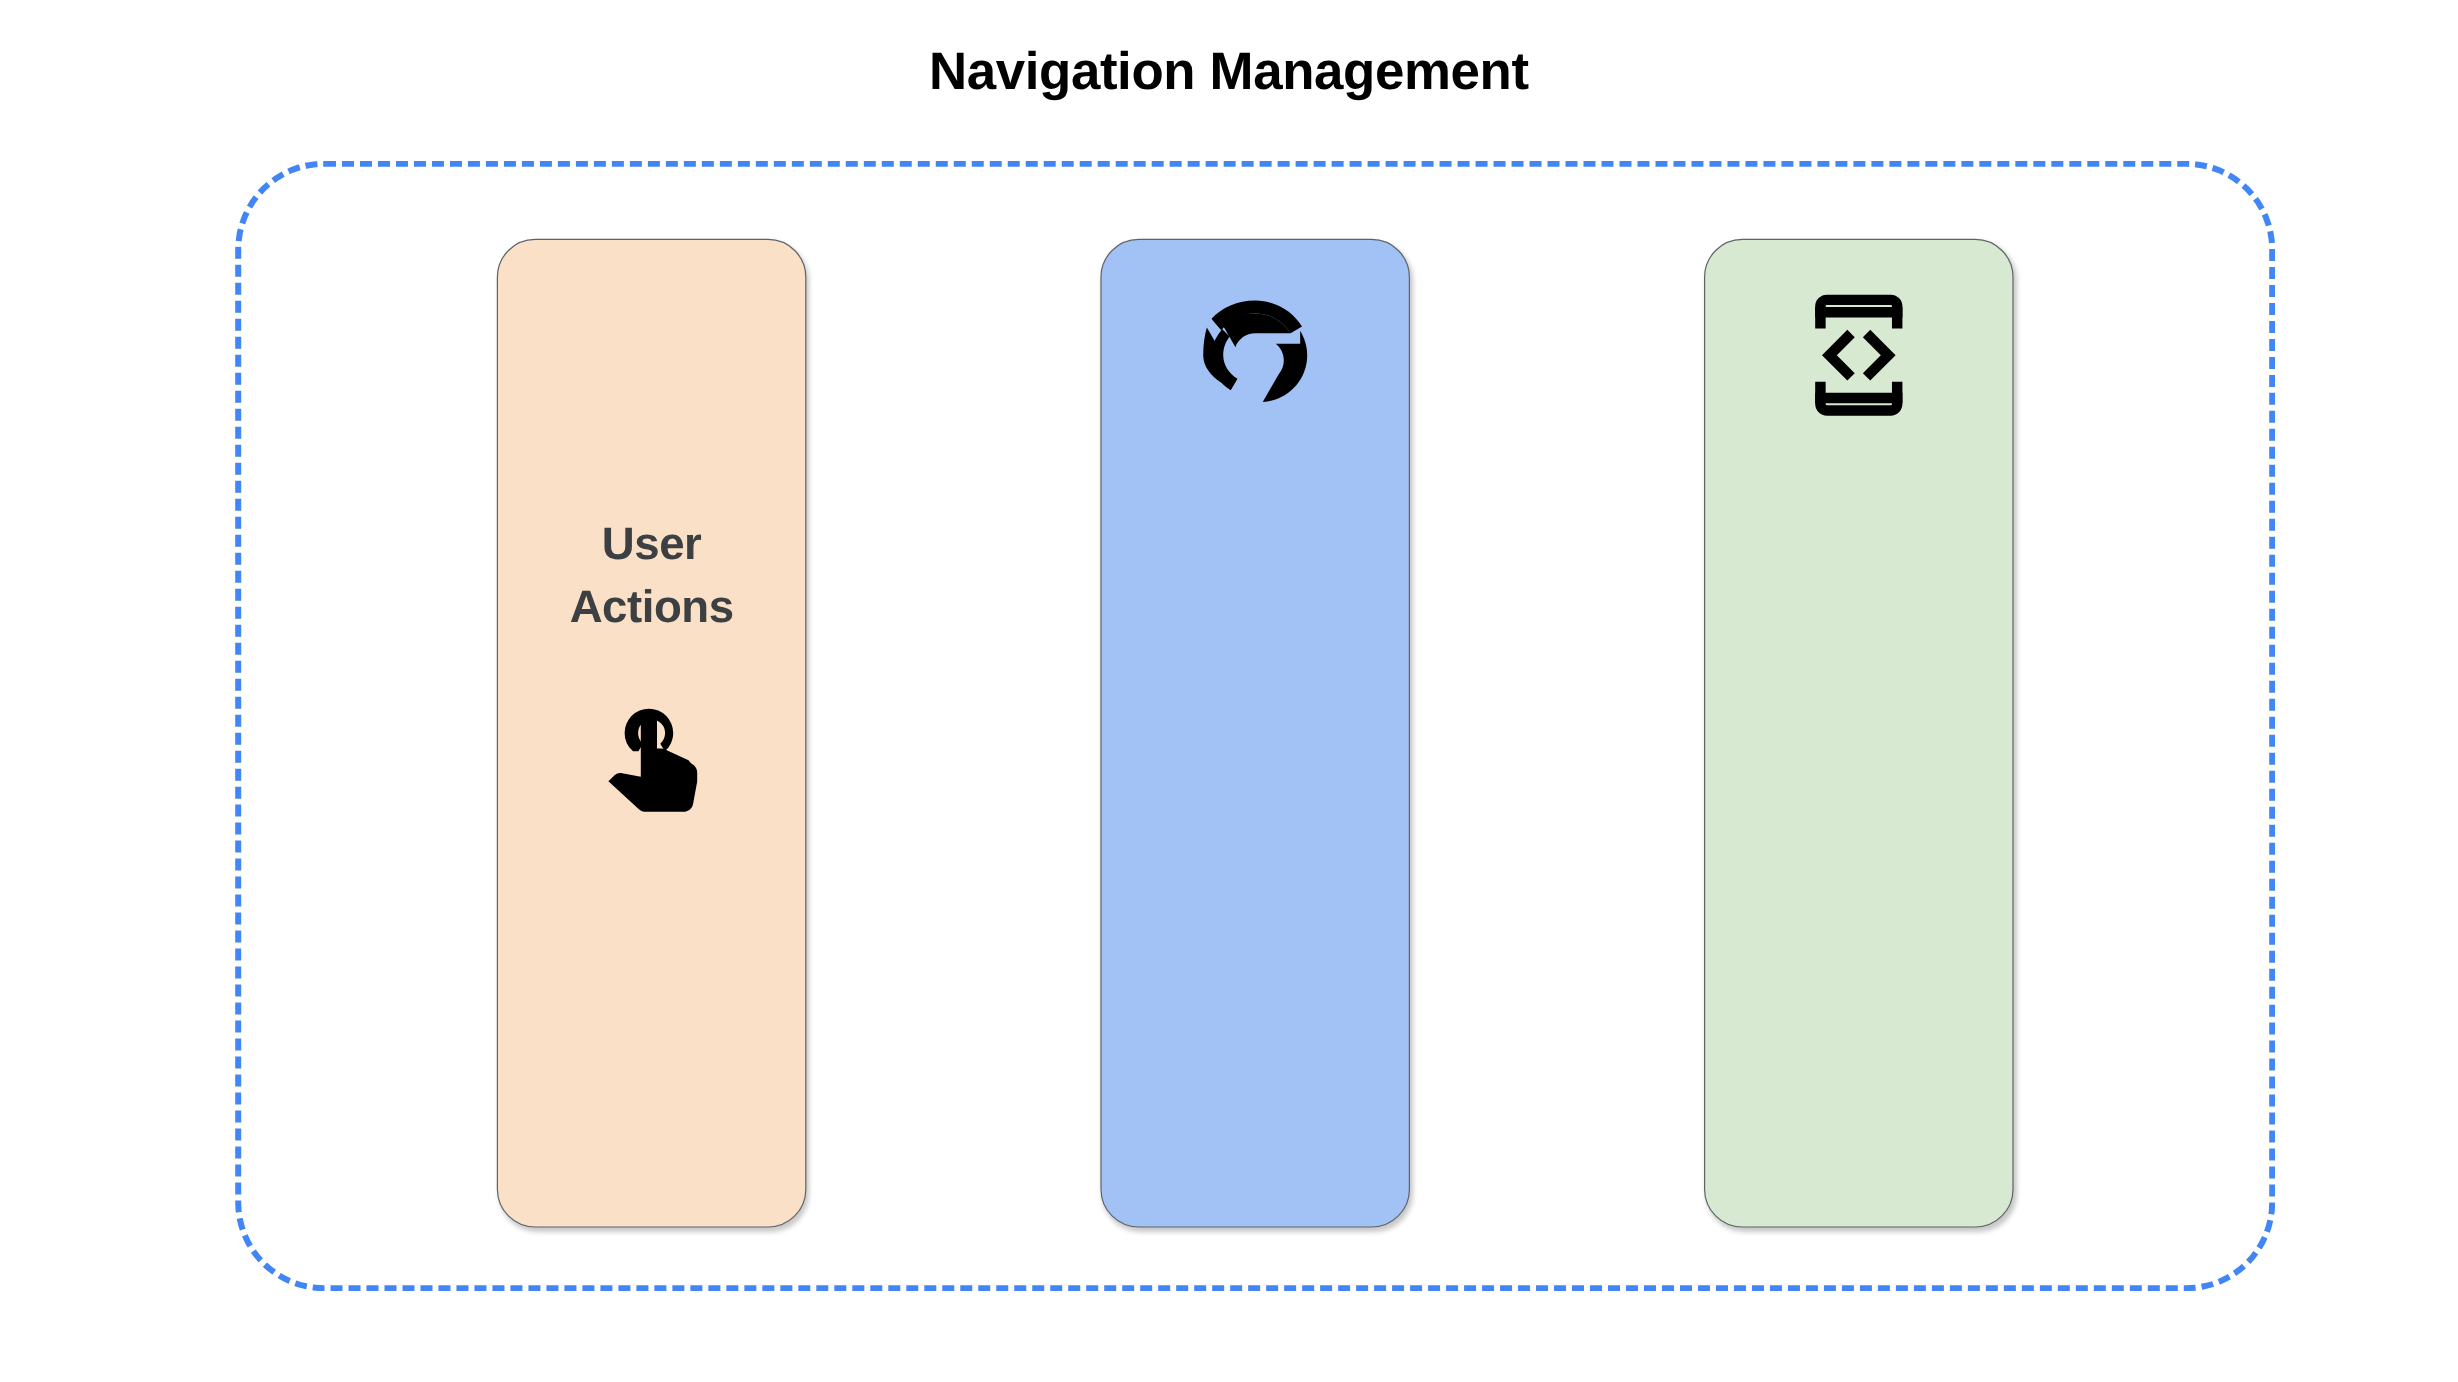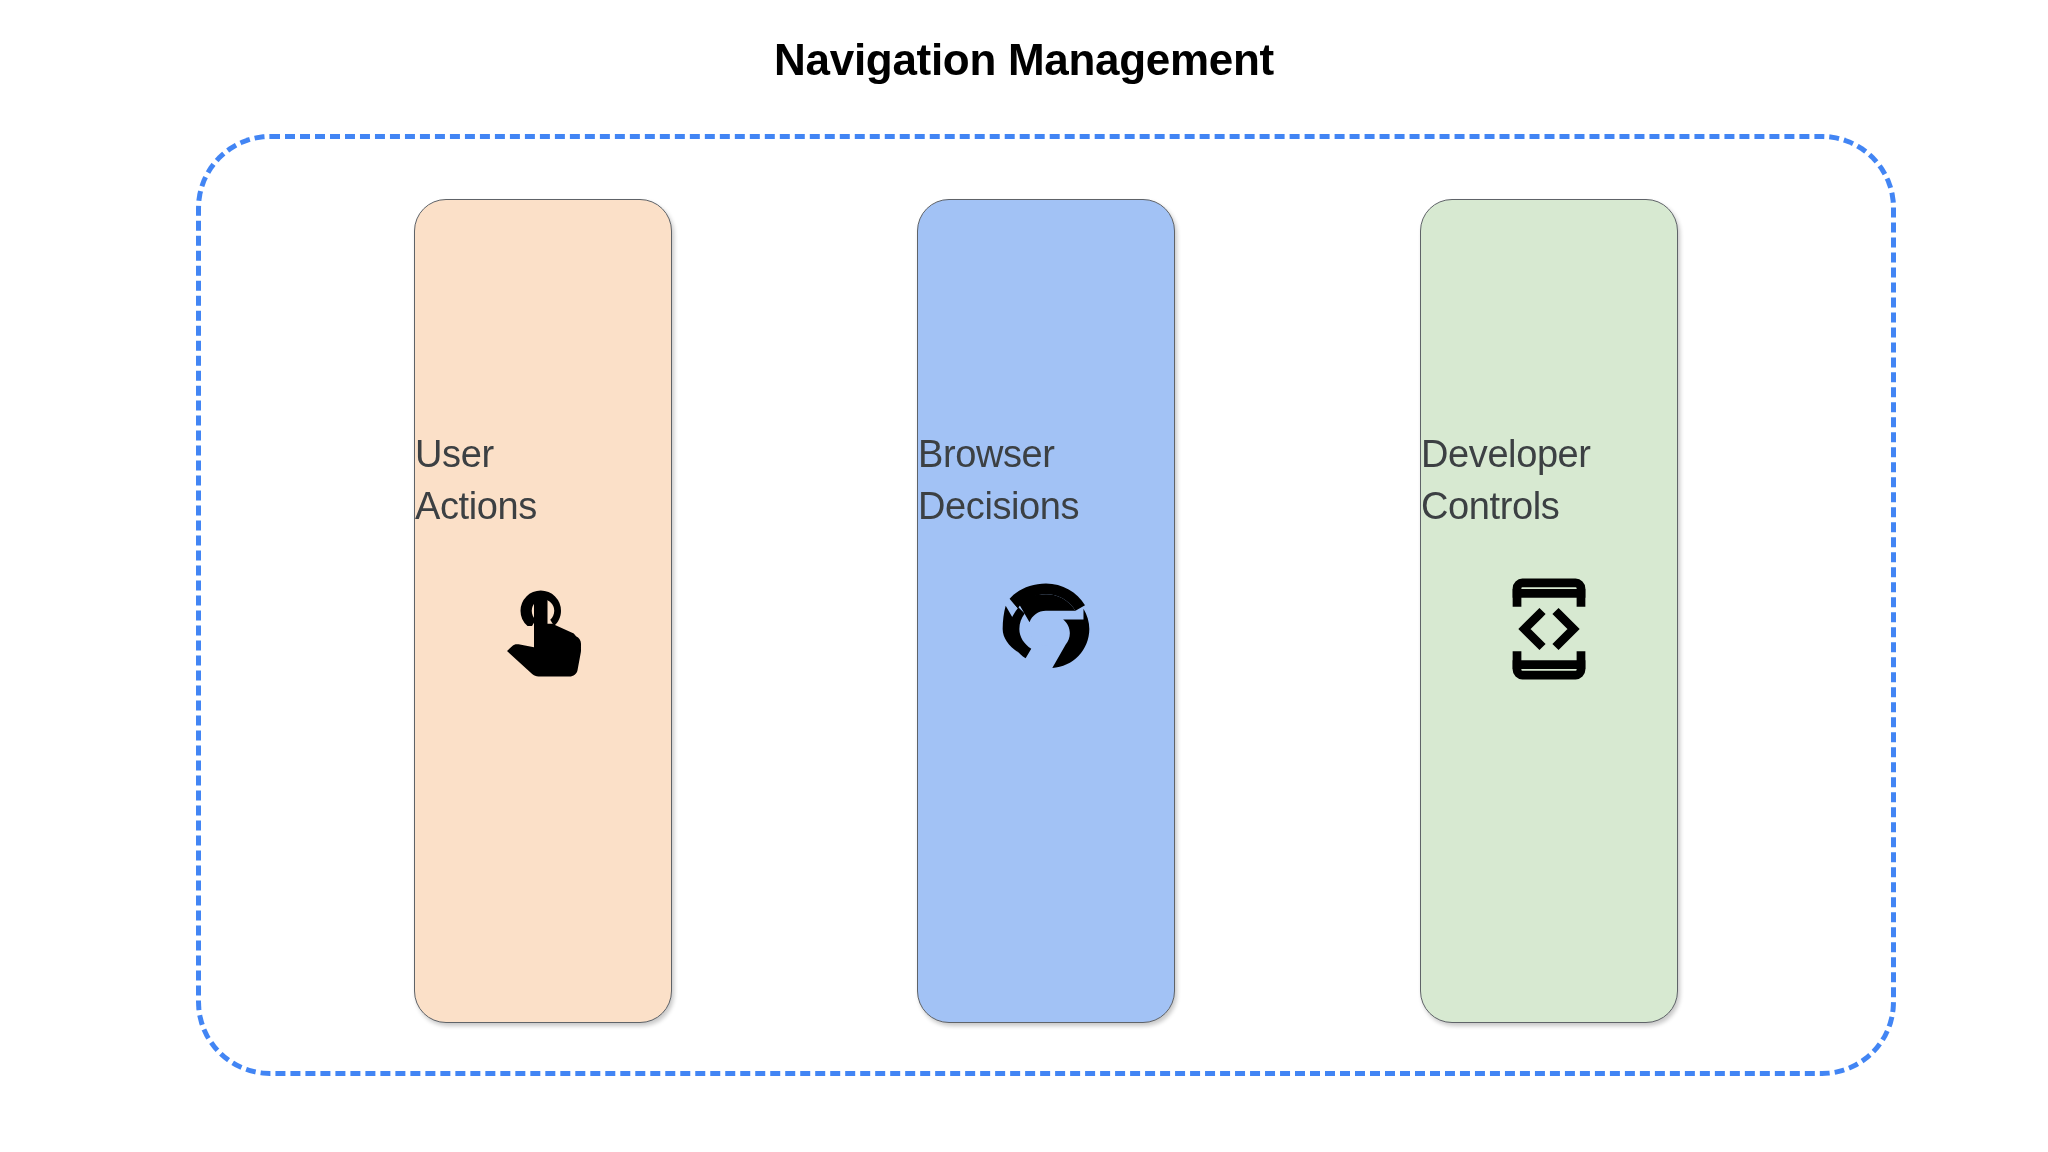--- a/index.html
+++ b/index.html
@@ -68,23 +68,23 @@
     display: flex;
     flex-direction: column;
     align-items: center;
     justify-content: flex-start;
     position: relative;
   }
 
   .card-label {
     margin-top: 228px;
     width: 100%;
-    text-align: left;
+    text-align: center;
     font-size: 38px;
-    font-weight: 400;
+    font-weight: 700;
     color: #3c4043;
     line-height: 1.38;
     letter-spacing: -0.4px;
     white-space: pre-line;
   }
 
   .card-icon {
     margin-top: 38px;
     width: 116px;
     height: 116px;
@@ -122,22 +122,20 @@
         <path fill="#000000" d="M18.84 15.87l-4.54-2.26c-.17-.07-.35-.11-.54-.11H13V7.96
                  a1.5 1.5 0 0 0-3 0v11.24l-3.44-.72c-.12-.02-.25-.03-.37-.03
                  -.38 0-.74.16-1 .42L4 20.09l5.59 5.59c.37.37.88.58 1.41.58h6.88
                  c.88 0 1.65-.64 1.79-1.52l.74-4.36c.02-.11.03-.22.03-.33
                  v-1.75c0-.76-.43-1.45-1.1-1.79z" transform="translate(0,-1.6) scale(1,0.92)"></path>
       </svg>
     </div>
   </div>
 
   <div class="card card-browser-decisions" style="background: rgb(162, 194, 245); border-color: rgb(95, 99, 104);">
-    <div class="card-label" style="color: rgb(60, 64, 67);">Browser
-Decisions</div>
     <div class="card-icon">
 
       <svg width="104" height="104" viewBox="0 0 48 48" aria-hidden="true">
         <g fill="#000000">
 
           <path d="M24 3C15.9 3 8.8 7.3 4.9 13.8l7.7 13.3C11.6 25.6 11 23.9 11 22
                    c0-2.2.7-4.2 2-5.9L6.4 12.5C10.1 6.8 16.6 3 24 3z" opacity="0"></path>
 
           <path d="M24 3c7.6 0 14.3 4 18 10l-4.4 2.6C34.6 10.8 29.7 8 24 8
                    c-5.3 0-10 2.5-13 6.4L7.2 10C11.1 5.7 17.2 3 24 3z"></path>
@@ -155,22 +153,20 @@
           <path d="M31 24c0 3.9-3.1 7-7 7s-7-3.1-7-7 3.1-7 7-7 7 3.1 7 7z" fill="none"></path>
         </g>
 
         <circle cx="24" cy="24" r="7.6" fill="#a2c2f5"></circle>
         <circle cx="24" cy="24" r="7.6" fill="none" stroke="#000000" stroke-width="0"></circle>
       </svg>
     </div>
   </div>
 
   <div class="card card-developer-controls" style="background: rgb(215, 233, 209); border-color: rgb(95, 99, 104);">
-    <div class="card-label" style="color: rgb(60, 64, 67);">Developer
-Controls</div>
     <div class="card-icon">
 
       <svg width="100" height="108" viewBox="0 0 24 26" aria-hidden="true">
         <g fill="none" stroke="#000000" stroke-width="2.1" stroke-linecap="square" stroke-linejoin="miter">
 
           <path d="M4.3 6.6V3.2c0-.7.6-1.3 1.3-1.3h12.8c.7 0 1.3.6 1.3 1.3v3.4"></path>
           <line x1="4.3" y1="4.4" x2="19.7" y2="4.4"></line>
 
           <path d="M4.3 19.4v3.4c0 .7.6 1.3 1.3 1.3h12.8c.7 0 1.3-.6 1.3-1.3v-3.4"></path>
           <line x1="4.3" y1="21.6" x2="19.7" y2="21.6"></line>

